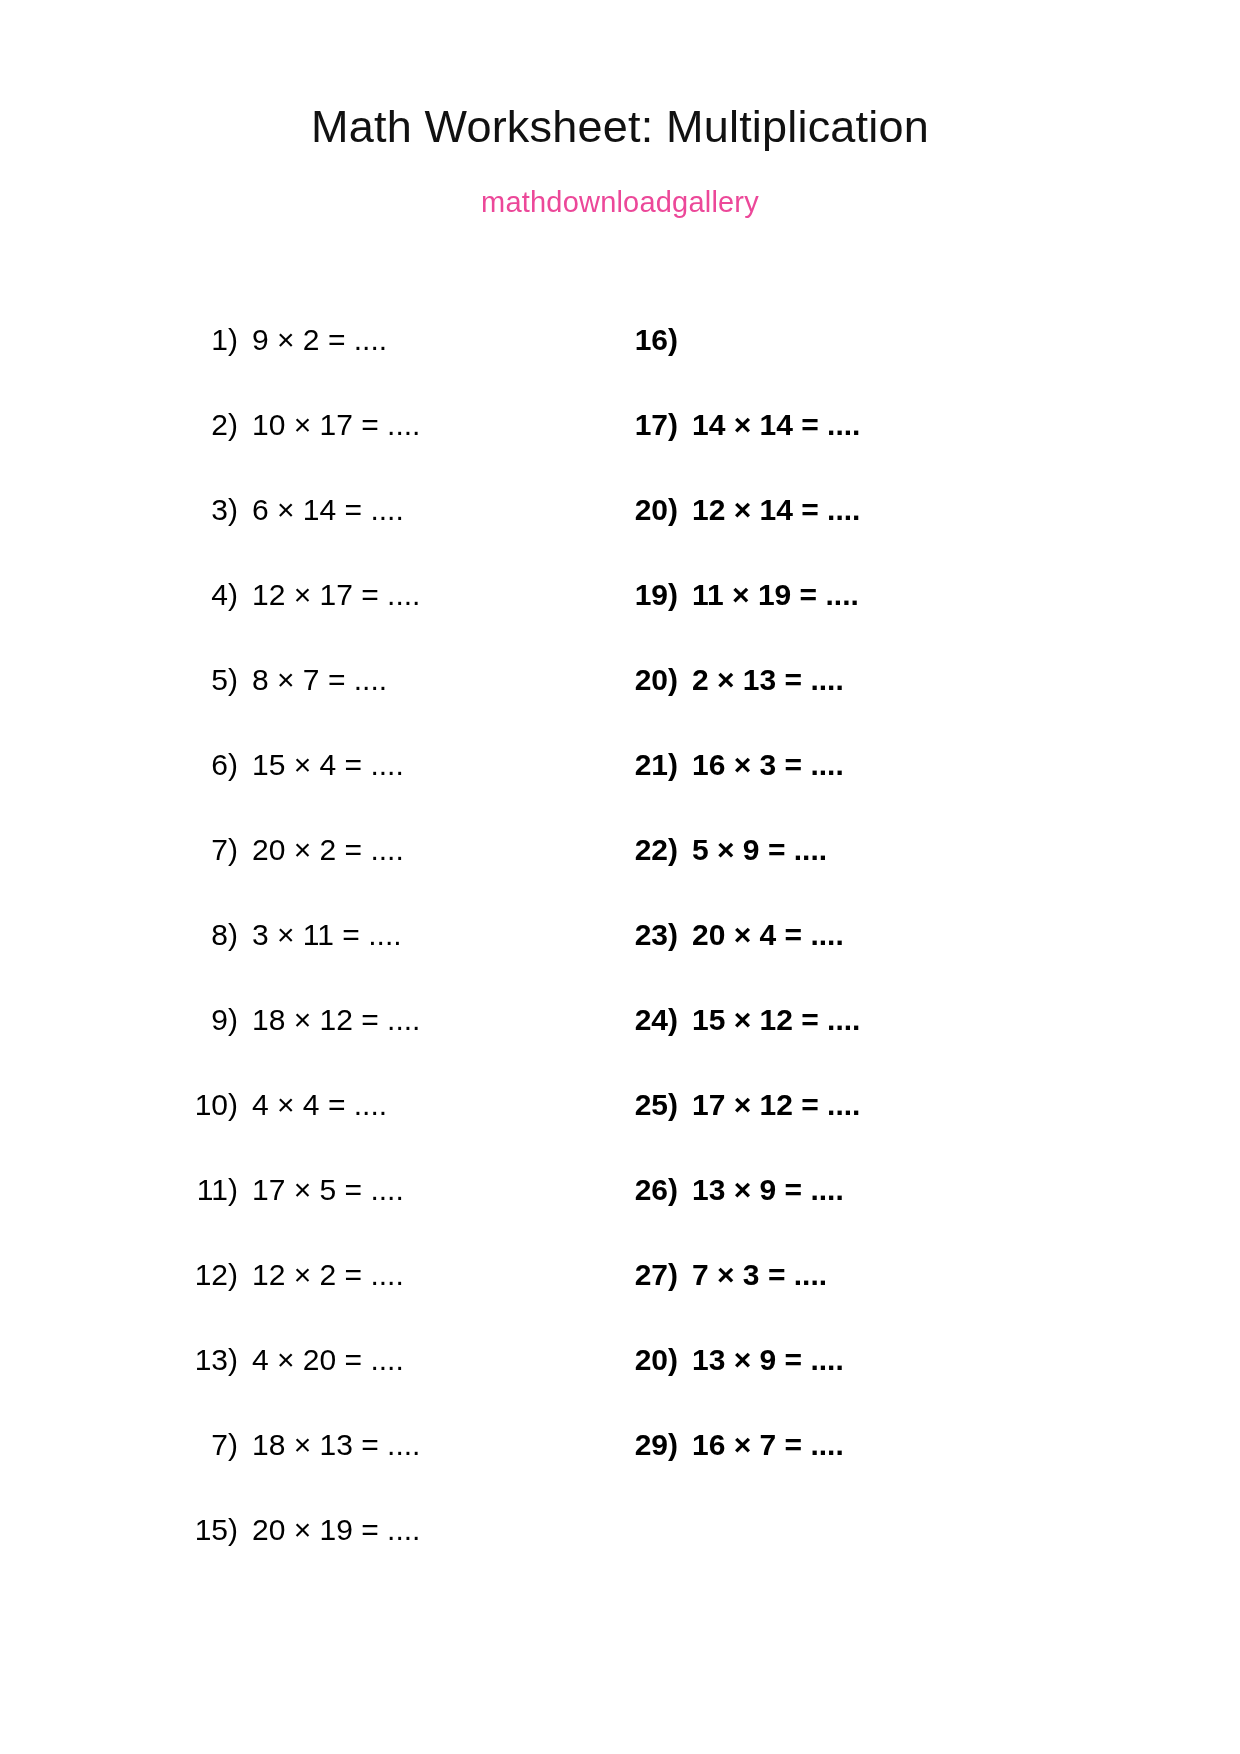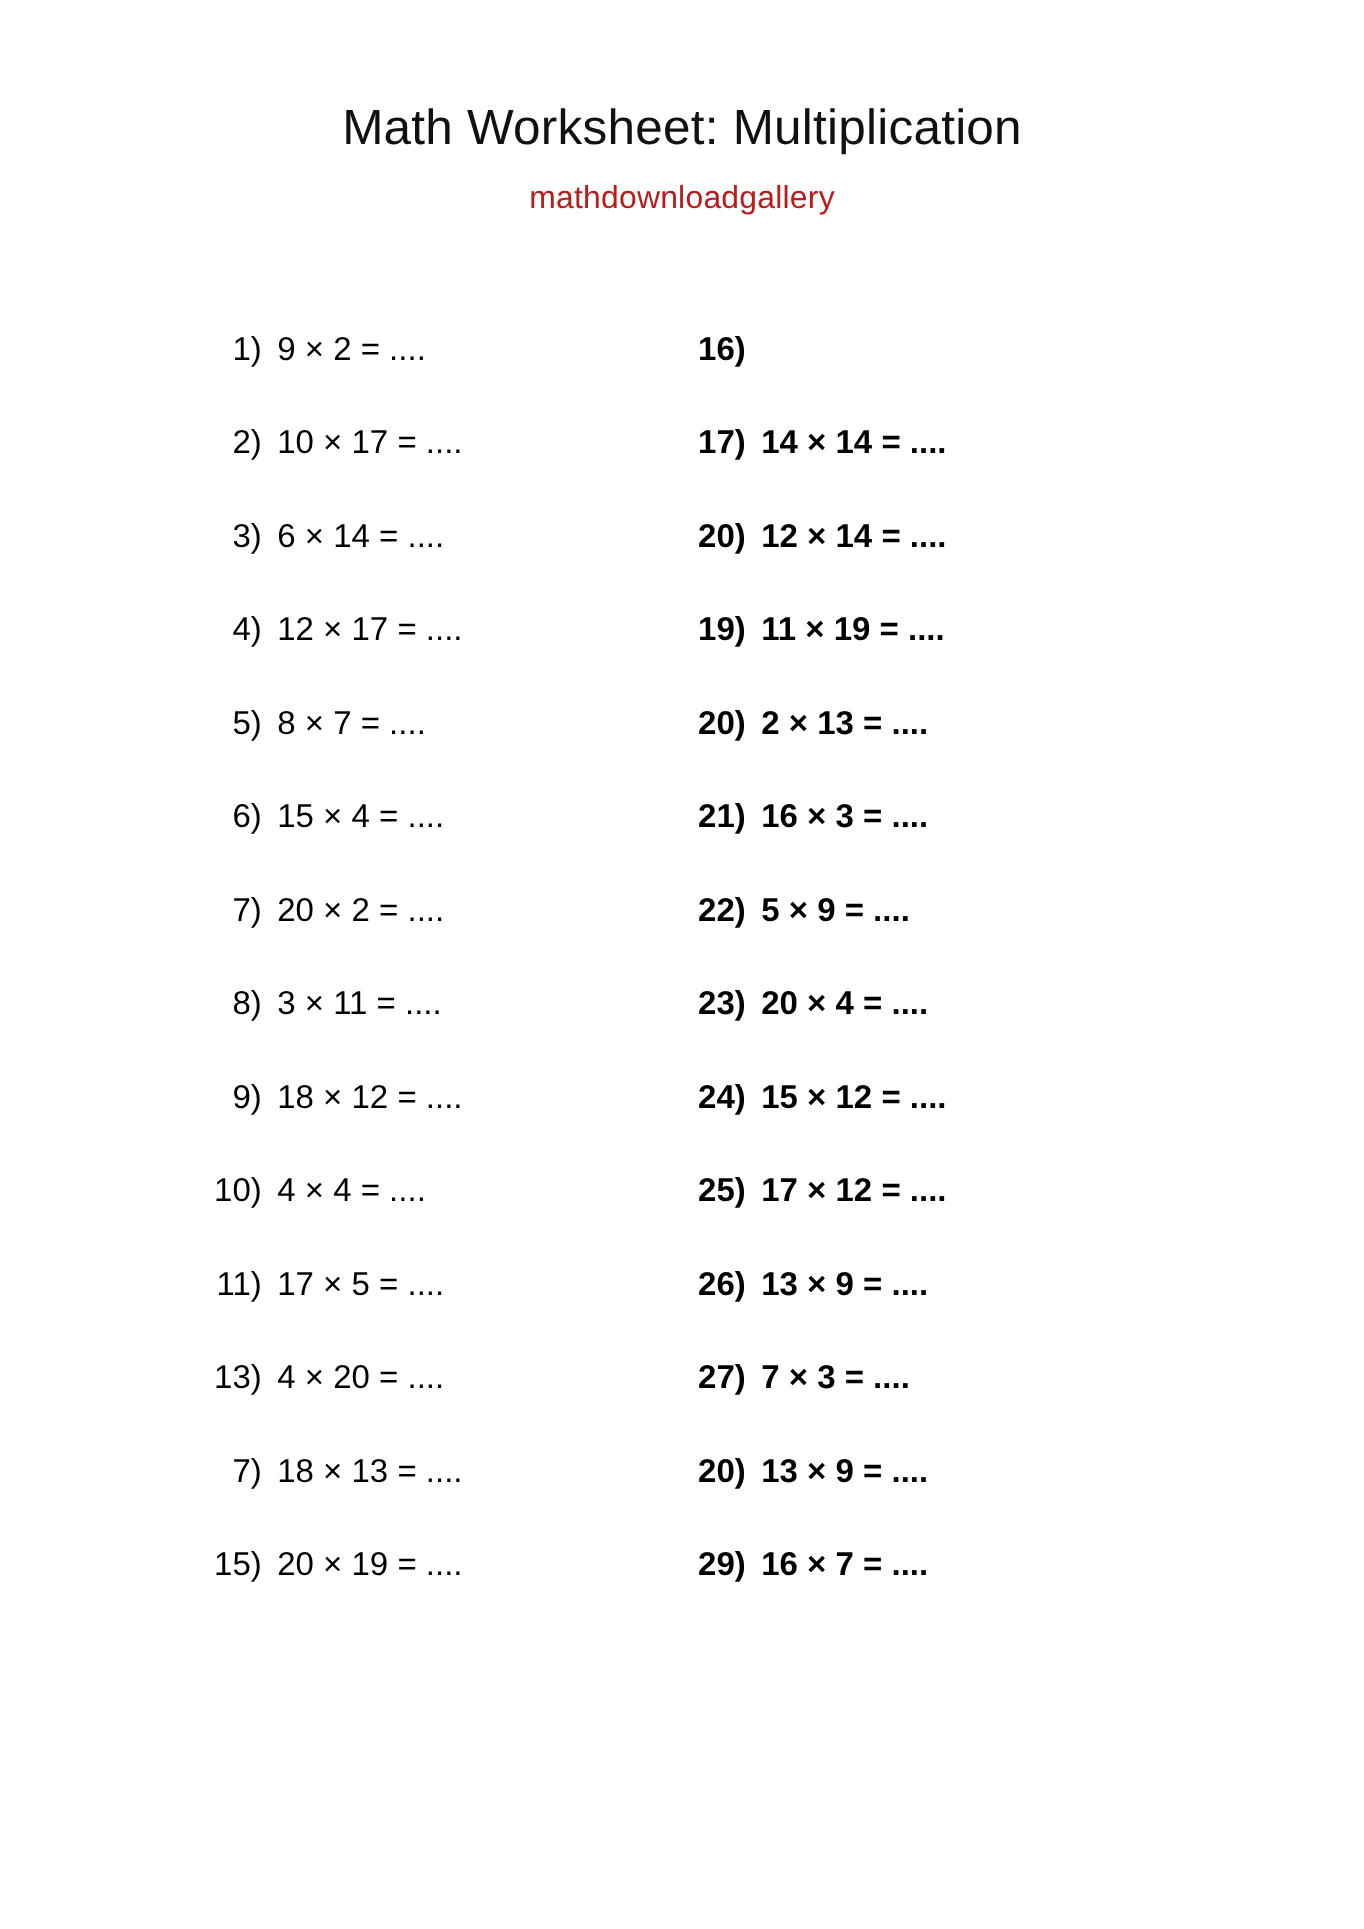--- a/index.html
+++ b/index.html
@@ -20,28 +20,28 @@
     height: 1754px;
     box-sizing: border-box;
     padding: 0;
     position: relative;
   }
   .title {
     text-align: center;
     font-size: 45px;
     font-weight: normal;
     color: #111111;
-    margin: 0;
+    margin: 11px;
     padding-top: 90px;
     letter-spacing: 0.2px;
   }
   .subtitle {
     text-align: center;
     font-size: 29px;
-    color: #b91c1c;
+    color: #ec4899;
     margin: 0;
     padding-top: 22px;
     letter-spacing: 0.2px;
   }
   .problems {
     margin-top: 78px;
     display: flex;
     flex-direction: row;
     justify-content: flex-start;
     padding-left: 180px;
@@ -121,20 +121,24 @@
       </div>
       <div class="problem">
         <span class="p-num">10)</span>
         <span class="p-expr">4 × 4 = ....</span>
       </div>
       <div class="problem">
         <span class="p-num">11)</span>
         <span class="p-expr">17 × 5 = ....</span>
       </div>
       <div class="problem">
+        <span class="p-num">12)</span>
+        <span class="p-expr">12 × 2 = ....</span>
+      </div>
+      <div class="problem">
         <span class="p-num">13)</span>
         <span class="p-expr">4 × 20 = ....</span>
       </div>
       <div class="problem">
         <span class="p-num">7)</span>
         <span class="p-expr">18 × 13 = ....</span>
       </div>
       <div class="problem">
         <span class="p-num">15)</span>
         <span class="p-expr">20 × 19 = ....</span>

